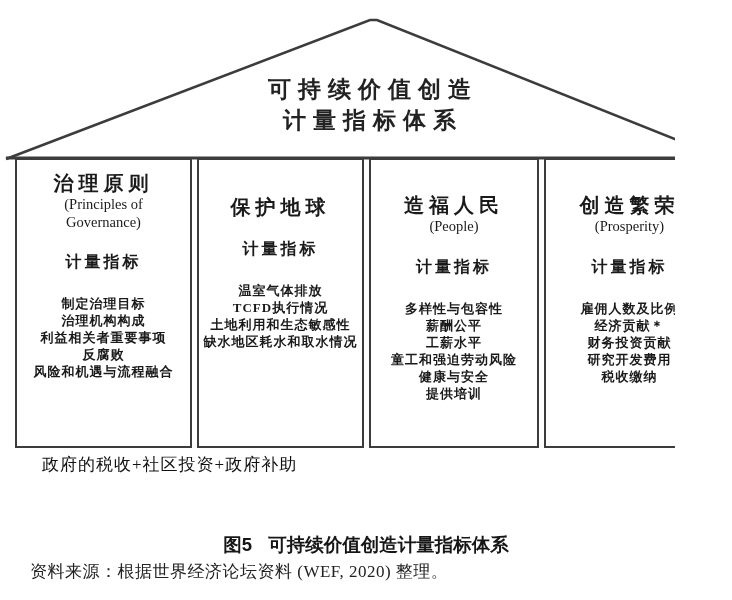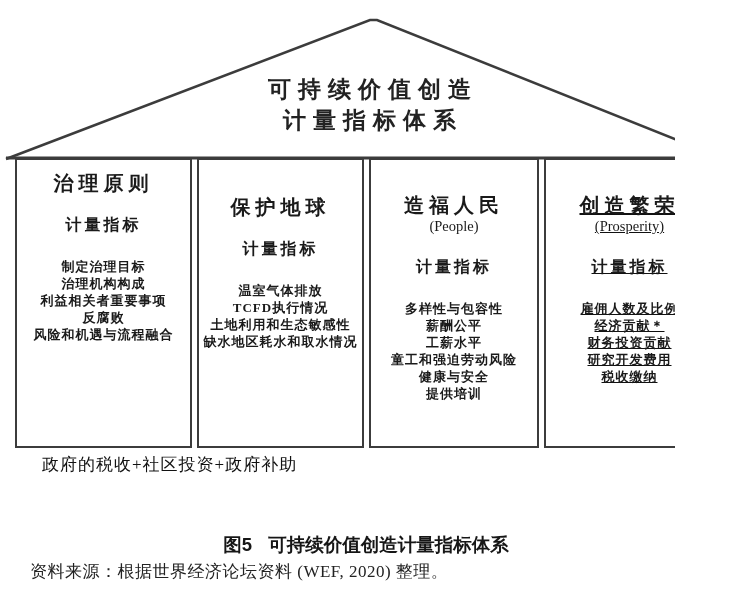--- a/index.html
+++ b/index.html
@@ -29,21 +29,21 @@
     top: 158px;
     height: 290px;
     box-sizing: border-box;
     border: 2px solid #3c3c3c;
     background: #ffffff;
     text-align: center;
   }
   .pillar-1 { left: 15px;  width: 177px; }
   .pillar-2 { left: 197px; width: 167px; }
   .pillar-3 { left: 369px; width: 170px; }
-  .pillar-4 { left: 544px; width: 171px; text-decoration: underline; }
+  .pillar-4 { left: 544px; width: 171px; }
   .pillar-title {
     font-size: 20px;
     font-weight: bold;
     letter-spacing: 5px;
     color: #1a1a1a;
     line-height: 22px;
   }
   .pillar-1 .pillar-title { margin-top: 12px; }
   .pillar-2 .pillar-title { margin-top: 36px; }
   .pillar-3 .pillar-title { margin-top: 34px; }
@@ -114,20 +114,21 @@
     <line x1="6" y1="158" x2="726" y2="158" stroke="#3c3c3c" stroke-width="2.8"></line>
   </svg>
 
   <div class="roof-title">
     <div>可持续价值创造</div>
     <div>计量指标体系</div>
   </div>
 
   <div class="pillar pillar-1">
     <div class="pillar-title">治理原则</div>
+    <div class="pillar-sub">(Principles of Governance)</div>
     <div class="metric-header">计量指标</div>
     <ul class="pillar-items">
       <li>制定治理目标</li>
       <li>治理机构构成</li>
       <li>利益相关者重要事项</li>
       <li>反腐败</li>
       <li>风险和机遇与流程融合</li>
     </ul>
   </div>
 

